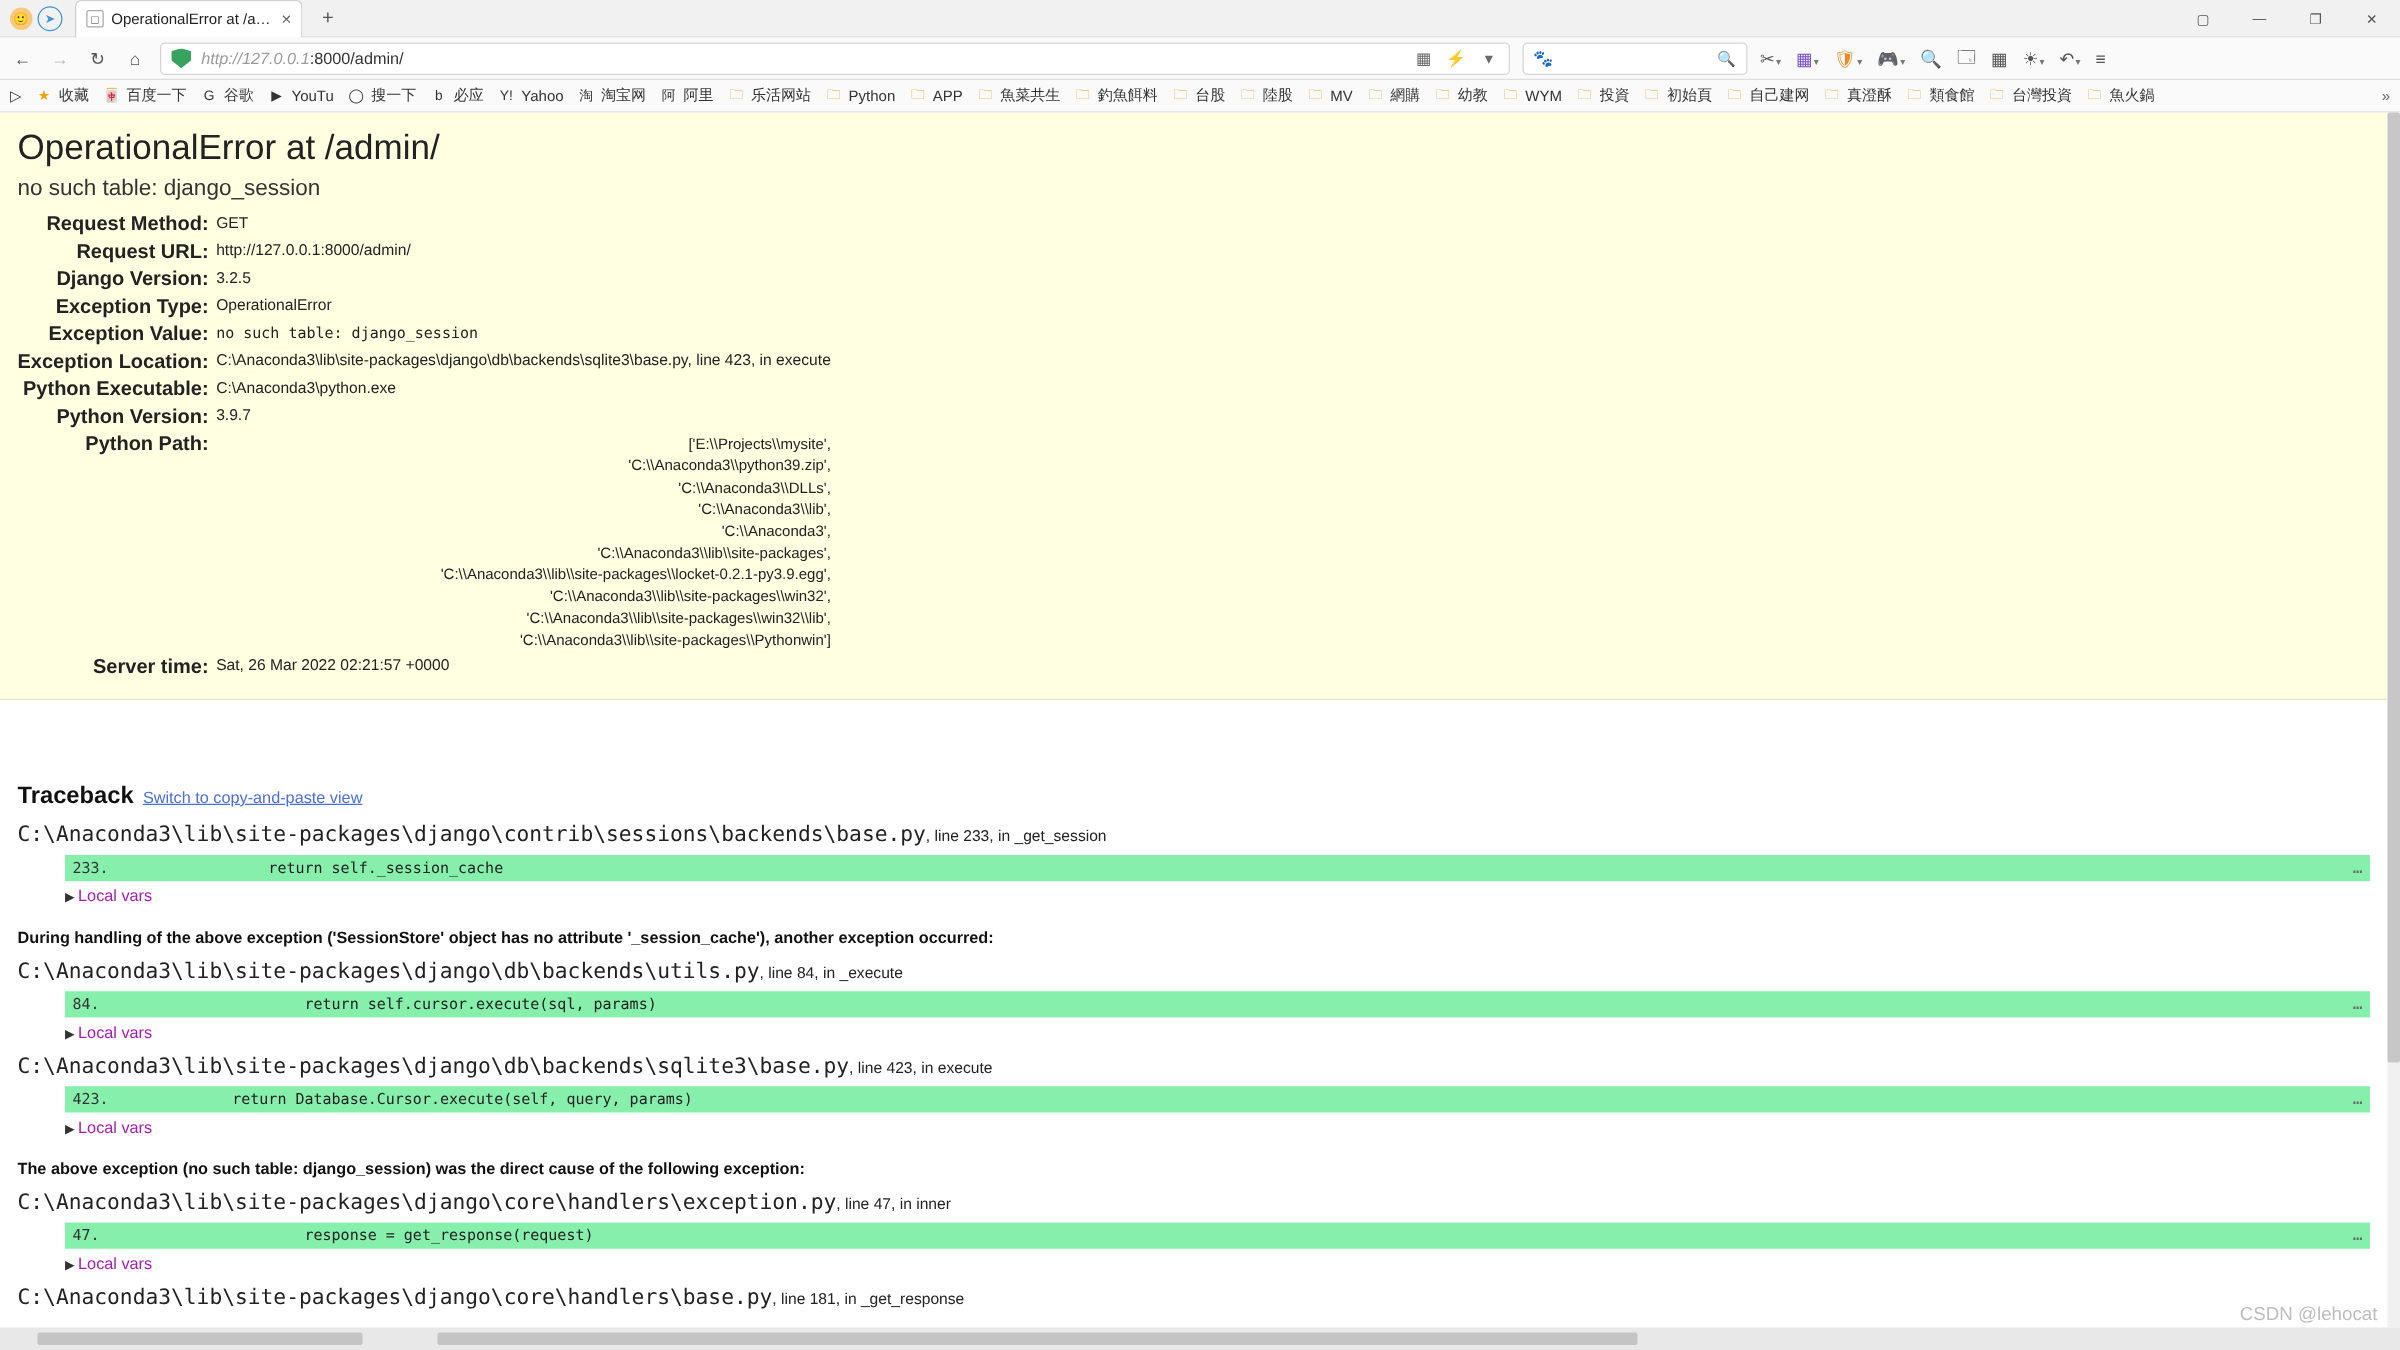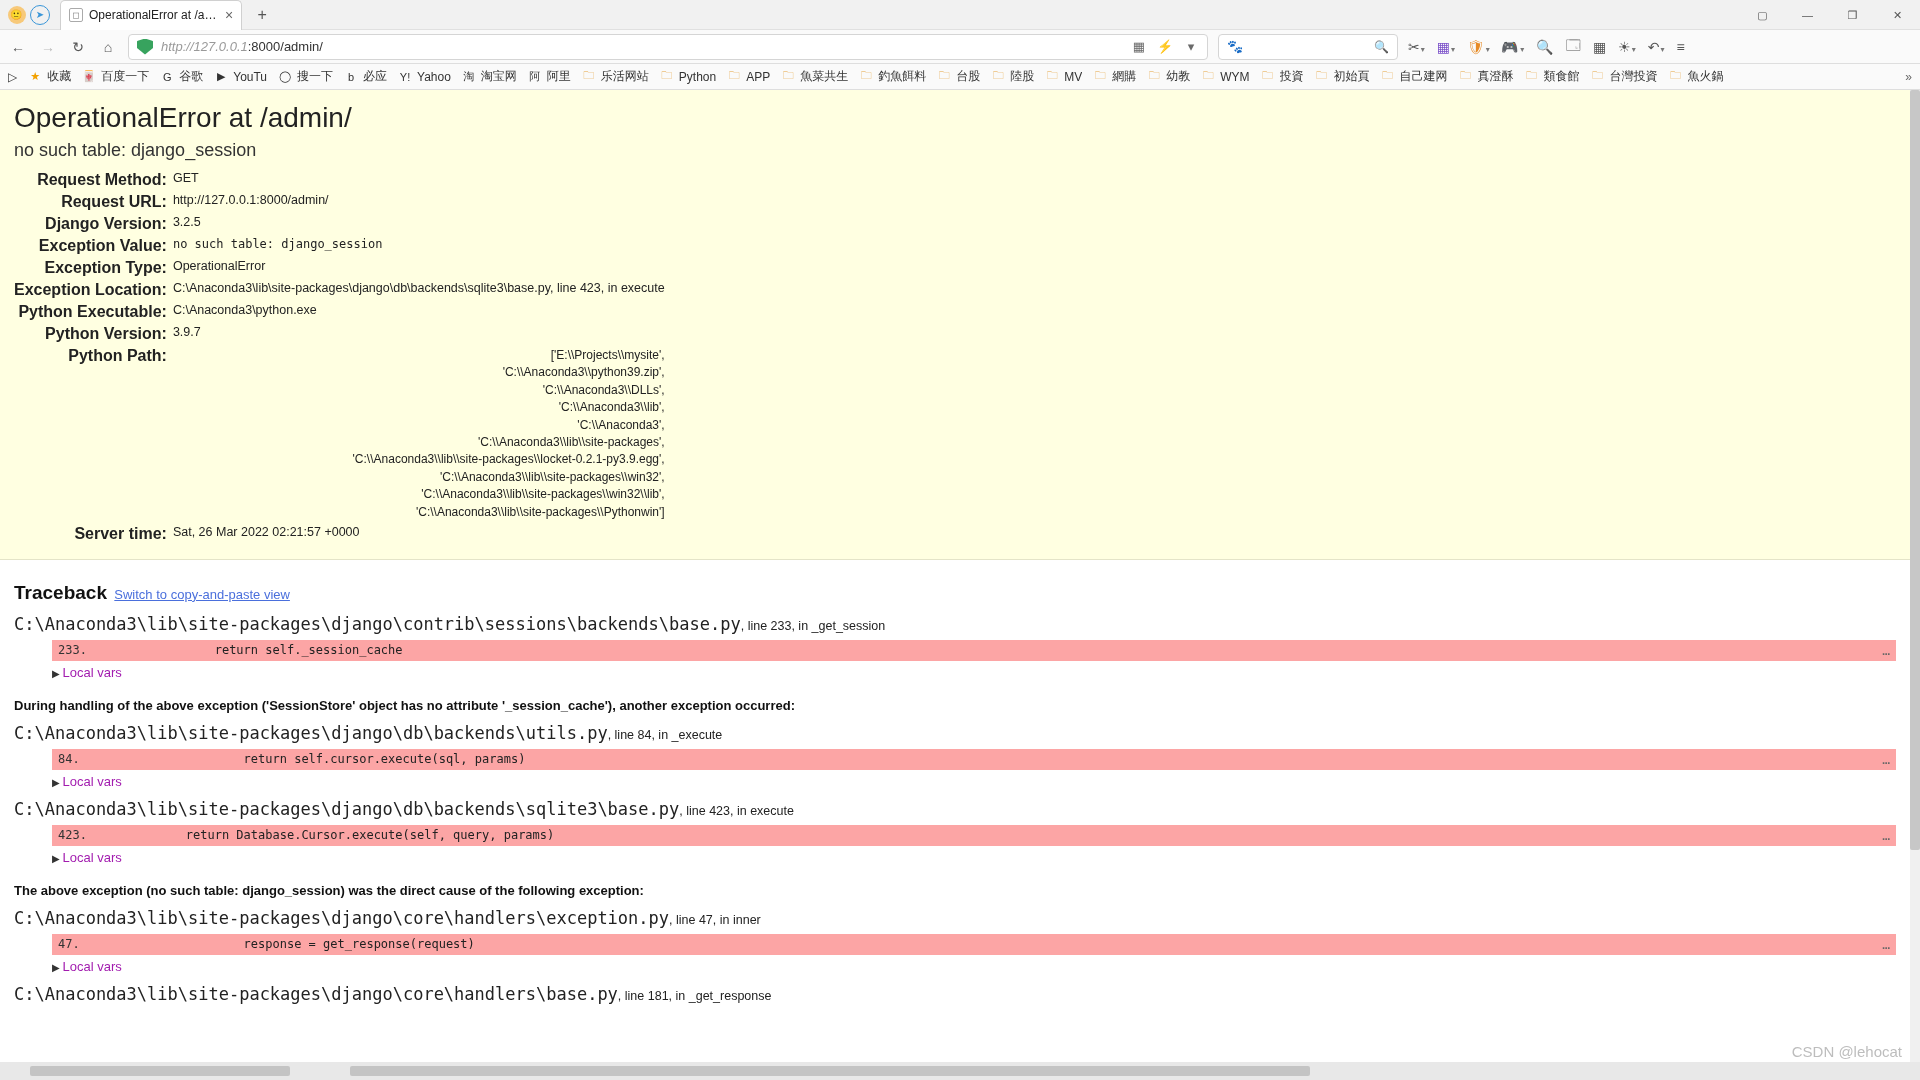--- a/index.html
+++ b/index.html
@@ -57,27 +57,27 @@
 
   #summary { background: #ffffe1; padding: 12px 14px 14px; border-bottom: 1px solid #e4e4c8; }
   #summary h1 { font-size: 28px; font-weight: 500; color: #222; font-family: "Segoe UI", sans-serif; }
   #summary h2 { font-size: 18px; font-weight: 400; color: #333; margin-top: 6px; }
   #summary table { margin-top: 8px; border-collapse: collapse; }
   #summary th { text-align: right; padding: 2px 6px 2px 0; font-size: 16px; font-weight: 600; color: #222; vertical-align: top; white-space: nowrap; }
   #summary td { padding: 2px 0; font-size: 12.5px; color: #222; vertical-align: top; }
   #summary td pre, .mono { font-family: Liberation Sans, sans-serif; font-size: 12px; line-height: 1.45; white-space: pre; text-align: right; }
   #summary td.mono-small { font-family: "NSimSun","SimSun",Consolas,monospace; font-size: 12px; }
 
-  #traceback { padding: 22px 14px; }
+  #traceback { padding: 22px 14px; margin-top: 44px; }
   #traceback h2 { font-size: 19px; font-weight: 700; color: #111; display: inline; }
   #traceback .switch { font-size: 13px; color: #4a6fdc; text-decoration: underline; margin-left: 4px; }
   .frame { margin-top: 10px; }
   .frame .loc { font-size: 12.5px; color: #222; }
   .frame .loc code { font-family: "NSimSun","SimSun",Consolas,monospace; font-size: 17px; }
-  .codeblock { background: #fca5a5; margin: 6px 0 4px 38px; padding: 3px 6px; font-family: "NSimSun","SimSun",Consolas,monospace; font-size: 12px; color: #222; display:flex; align-items:center; }
+  .codeblock { background: #86efac; margin: 6px 0 4px 38px; padding: 3px 6px; font-family: "NSimSun","SimSun",Consolas,monospace; font-size: 12px; color: #222; display:flex; align-items:center; }
   .codeblock .ln { width: 70px; color: #333; }
   .codeblock .code { flex:1; white-space: pre; }
   .codeblock .ell { color: #666; font-size: 13px; }
   details.locals { margin-left: 38px; font-size: 13px; color: #a21caf; }
   details.locals summary { cursor: pointer; list-style: none; }
   details.locals summary::before { content: "▶ "; font-size: 10px; color: #333; }
   .chain { font-size: 13px; font-weight: 700; color: #111; margin: 18px 0 6px; }
 </style>
 </head>
 <body>
@@ -265,26 +265,26 @@
           </tr>
       <tr>
             <th>Request URL:</th>
             <td>http://127.0.0.1:8000/admin/</td>
           </tr>
       <tr>
             <th>Django Version:</th>
             <td>3.2.5</td>
           </tr>
       <tr>
+            <th>Exception Type:</th>
+            <td>OperationalError</td>
+          </tr>
+      <tr>
             <th>Exception Value:</th>
             <td class="mono-small">no such table: django_session</td>
-          </tr>
-      <tr>
-            <th>Exception Type:</th>
-            <td>OperationalError</td>
           </tr>
       <tr>
             <th>Exception Location:</th>
             <td>C:\Anaconda3\lib\site-packages\django\db\backends\sqlite3\base.py, line 423, in execute</td>
           </tr>
       <tr>
             <th>Python Executable:</th>
             <td>C:\Anaconda3\python.exe</td>
           </tr>
       <tr>

